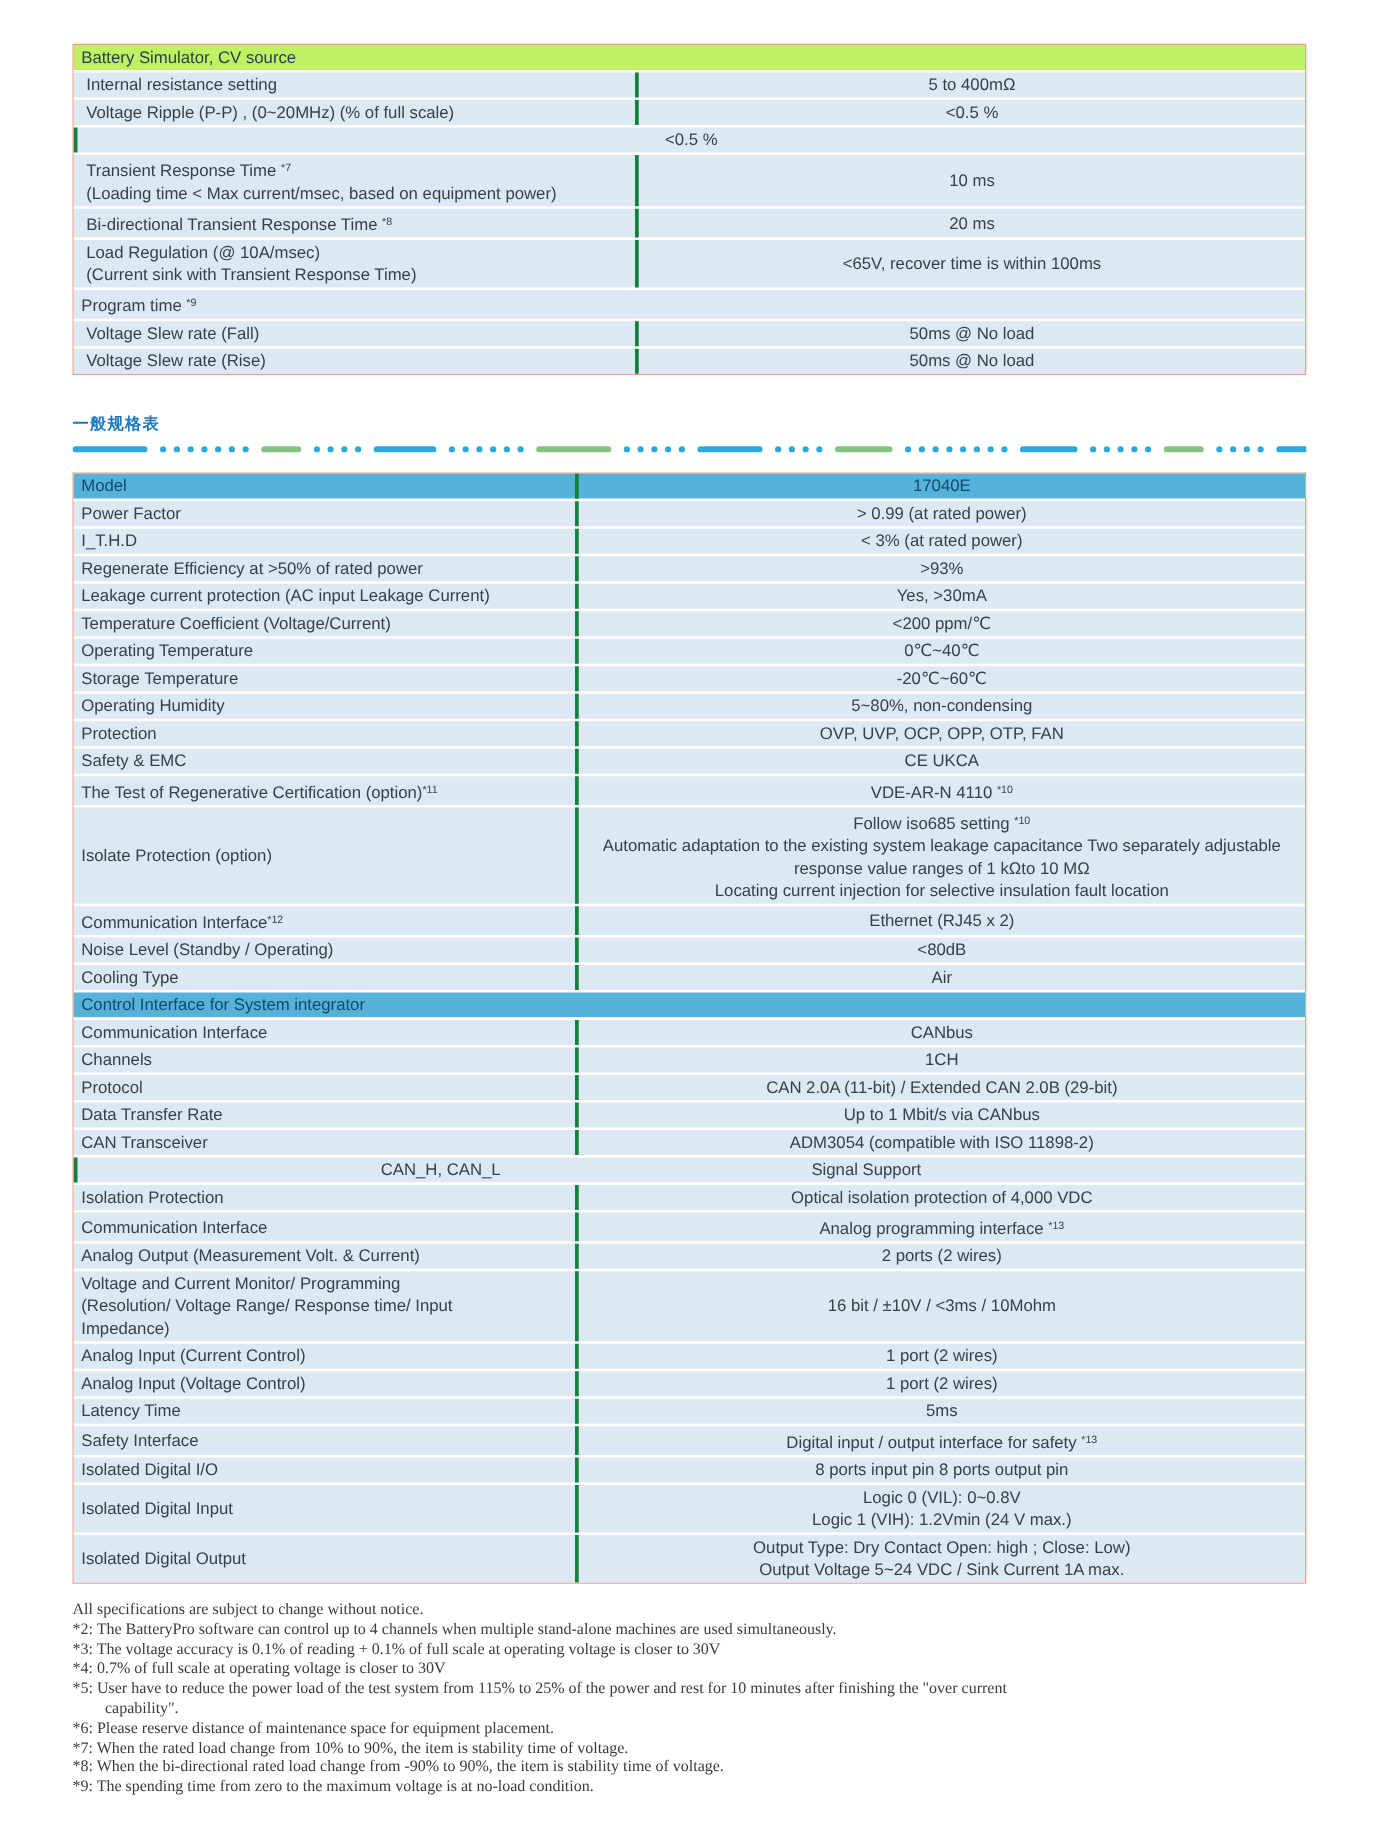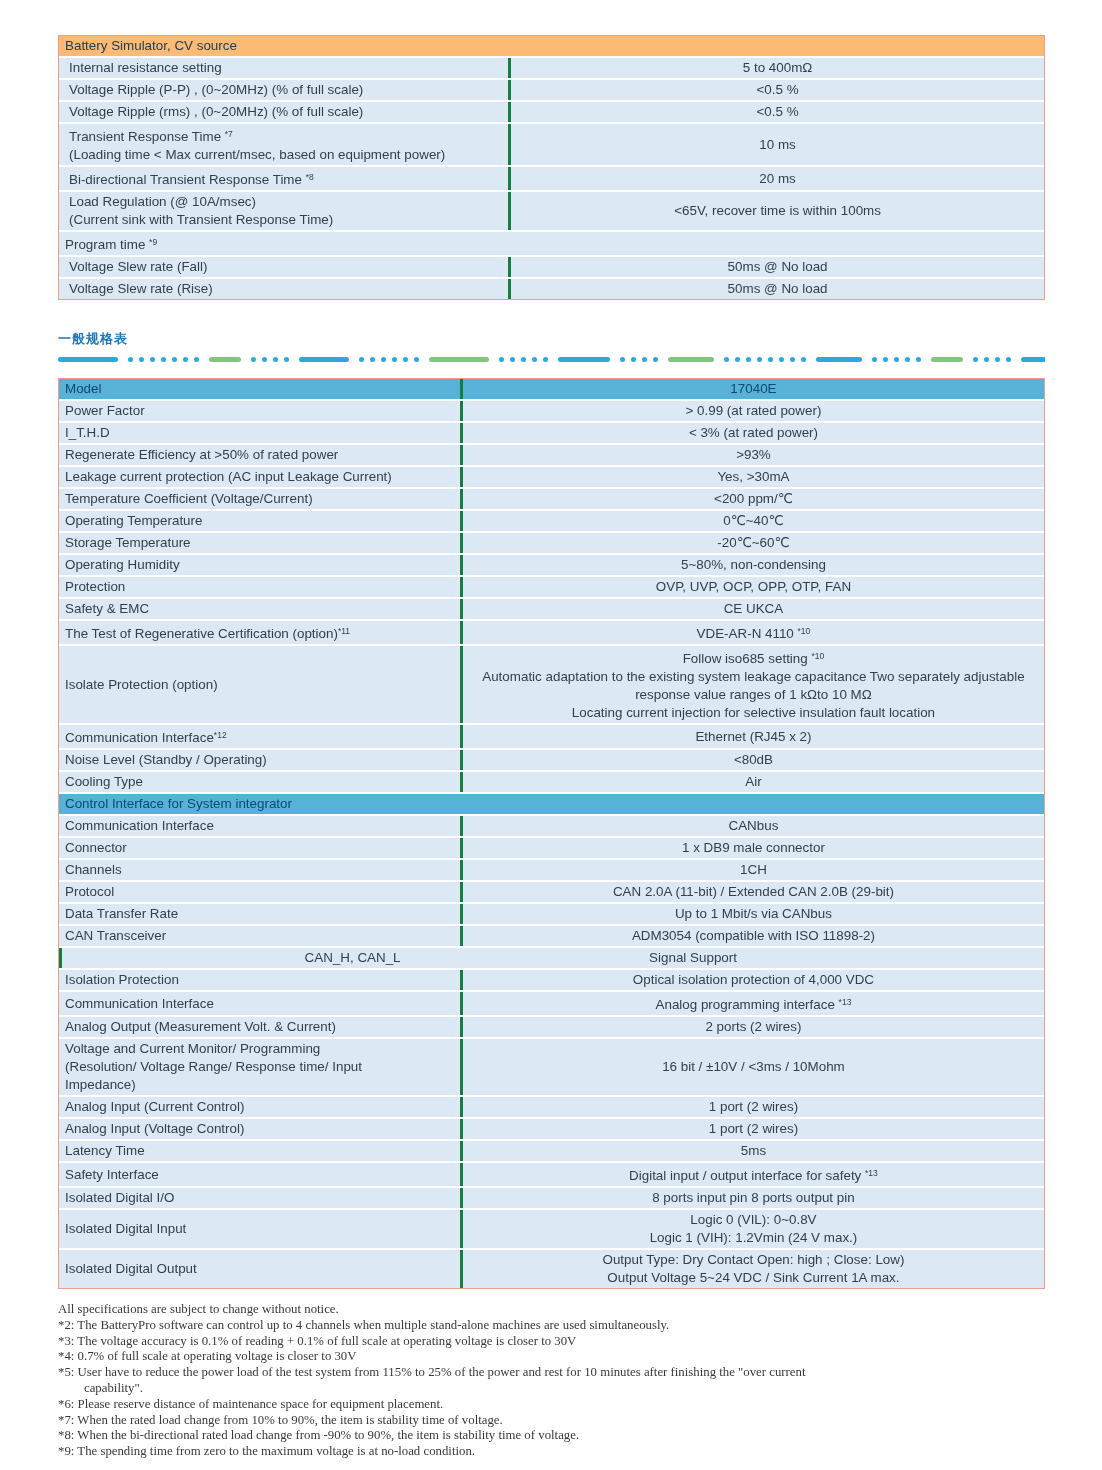--- a/index.html
+++ b/index.html
@@ -12,21 +12,21 @@
   .trow{display:flex;background:#dce9f4;}
   .trow + .trow{border-top:2px solid #fff;}
   .cell{padding:1px 6px;box-sizing:border-box;display:flex;flex-direction:column;justify-content:center;}
   .cell .rich{white-space:pre-line;}
   .lbl{text-align:left;}
   .val{flex:1;text-align:center;border-left:3px solid #15803d;}
   .full{width:100%;text-align:left;}
   .t1 .lbl{width:45.6%;padding-left:10px;}
   .t2 .lbl{width:40.7%;}
   
-  .t1 .section{background:#fdba74;color:#24404f;}
+  .t1 .section{background:#bef264;color:#24404f;}
   
   .t2 .section,.t2 .header2{background:#57b2d9;color:#0c4a6e;}
   sup{font-size:8.5px;vertical-align:4px;letter-spacing:0;}
 
   
   .sec-title{margin:30px 0 8px 0;font-size:13px;font-weight:bold;color:#1c78bb;letter-spacing:1px;}
   .divider{display:flex;align-items:center;gap:10px;height:6px;width:987px;overflow:hidden;margin-bottom:16px;}
   .divider .dash{height:5px;border-radius:3px;flex:0 0 auto;}
   .divider .dash.blue{background:#2aa9e0;}
   .divider .dash.green{background:#83c57f;}
@@ -58,23 +58,20 @@
       </div>
       <div class="trow normal">
         <div class="cell lbl">
           <span class="rich">Voltage Ripple (P-P) , (0~20MHz) (% of full scale)</span>
         </div>
         <div class="cell val">
           <span class="rich">&lt;0.5 %</span>
         </div>
       </div>
       <div class="trow normal">
-        <div class="cell lbl">
-          <span class="rich">Voltage Ripple (rms) , (0~20MHz) (% of full scale)</span>
-        </div>
         <div class="cell val">
           <span class="rich">&lt;0.5 %</span>
         </div>
       </div>
       <div class="trow normal">
         <div class="cell lbl">
           <span class="rich">Transient Response Time <sup>*7</sup>
 (Loading time &lt; Max current/msec, based on equipment power)</span>
         </div>
         <div class="cell val">
@@ -329,28 +326,20 @@
         <div class="cell full">
           <span class="rich">Control Interface for System integrator</span>
         </div>
       </div>
       <div class="trow normal">
         <div class="cell lbl">
           <span class="rich">Communication Interface</span>
         </div>
         <div class="cell val">
           <span class="rich">CANbus</span>
-        </div>
-      </div>
-      <div class="trow normal">
-        <div class="cell lbl">
-          <span class="rich">Connector</span>
-        </div>
-        <div class="cell val">
-          <span class="rich">1 x DB9 male connector</span>
         </div>
       </div>
       <div class="trow normal">
         <div class="cell lbl">
           <span class="rich">Channels</span>
         </div>
         <div class="cell val">
           <span class="rich">1CH</span>
         </div>
       </div>

